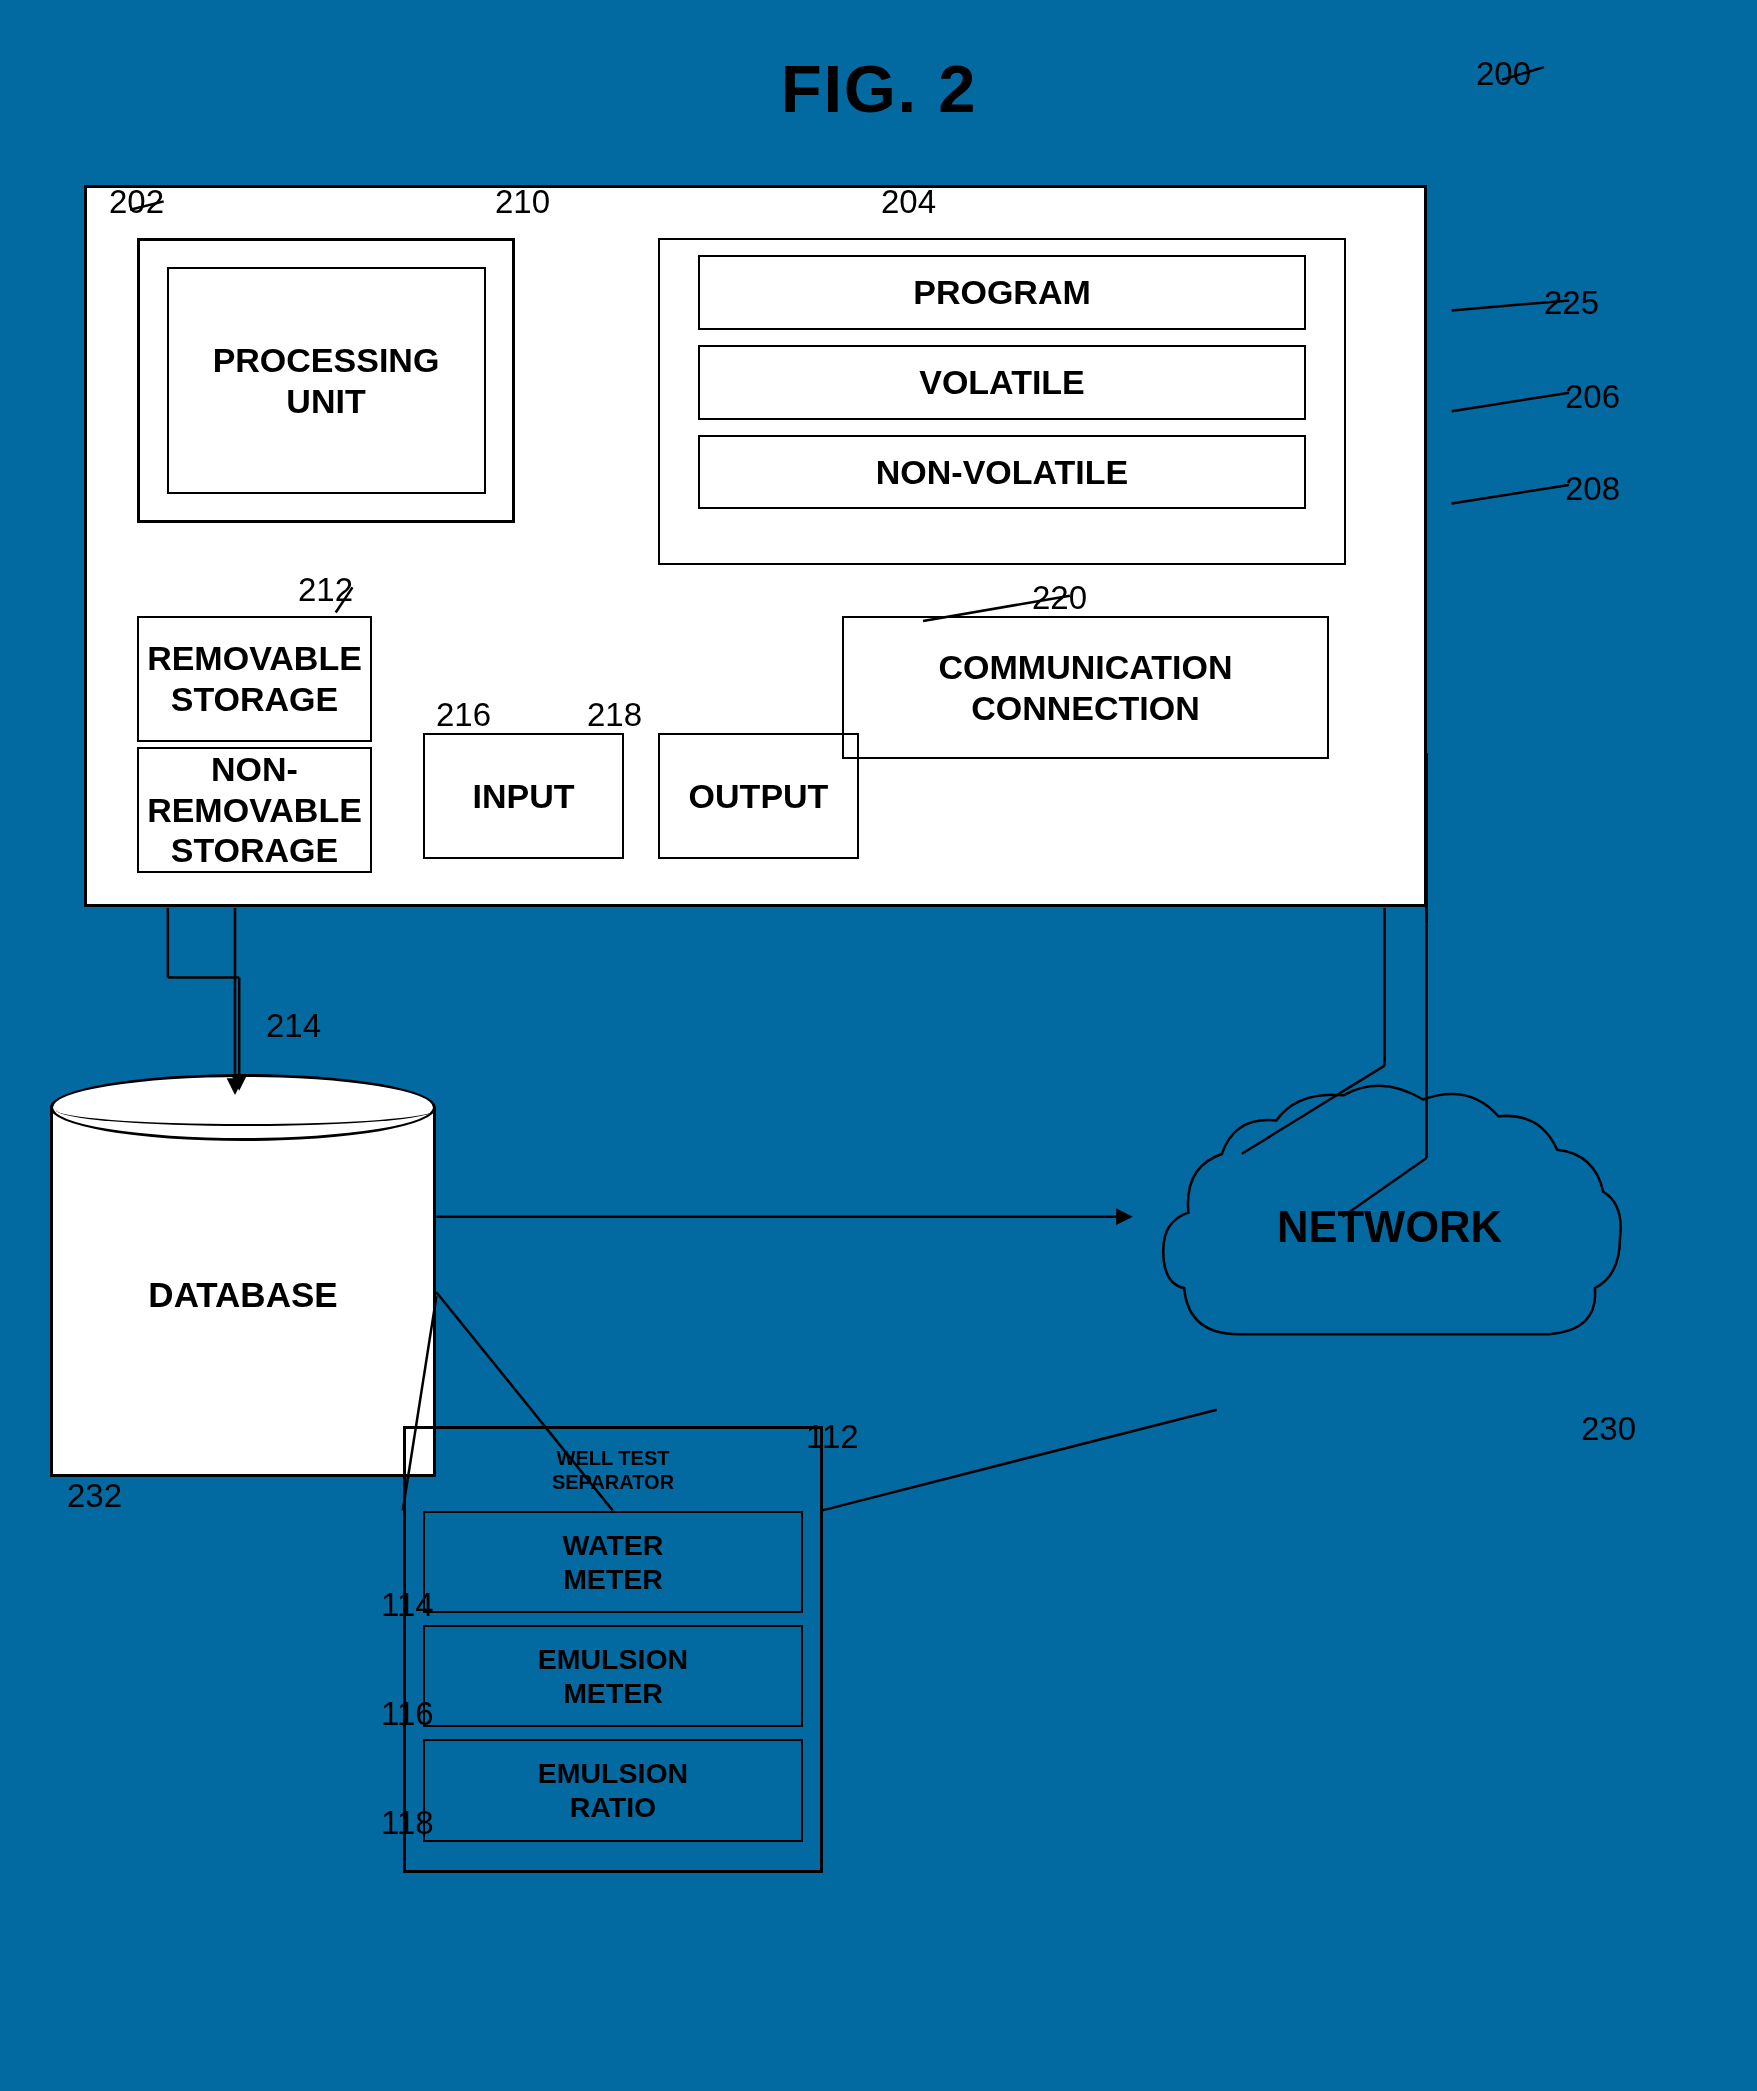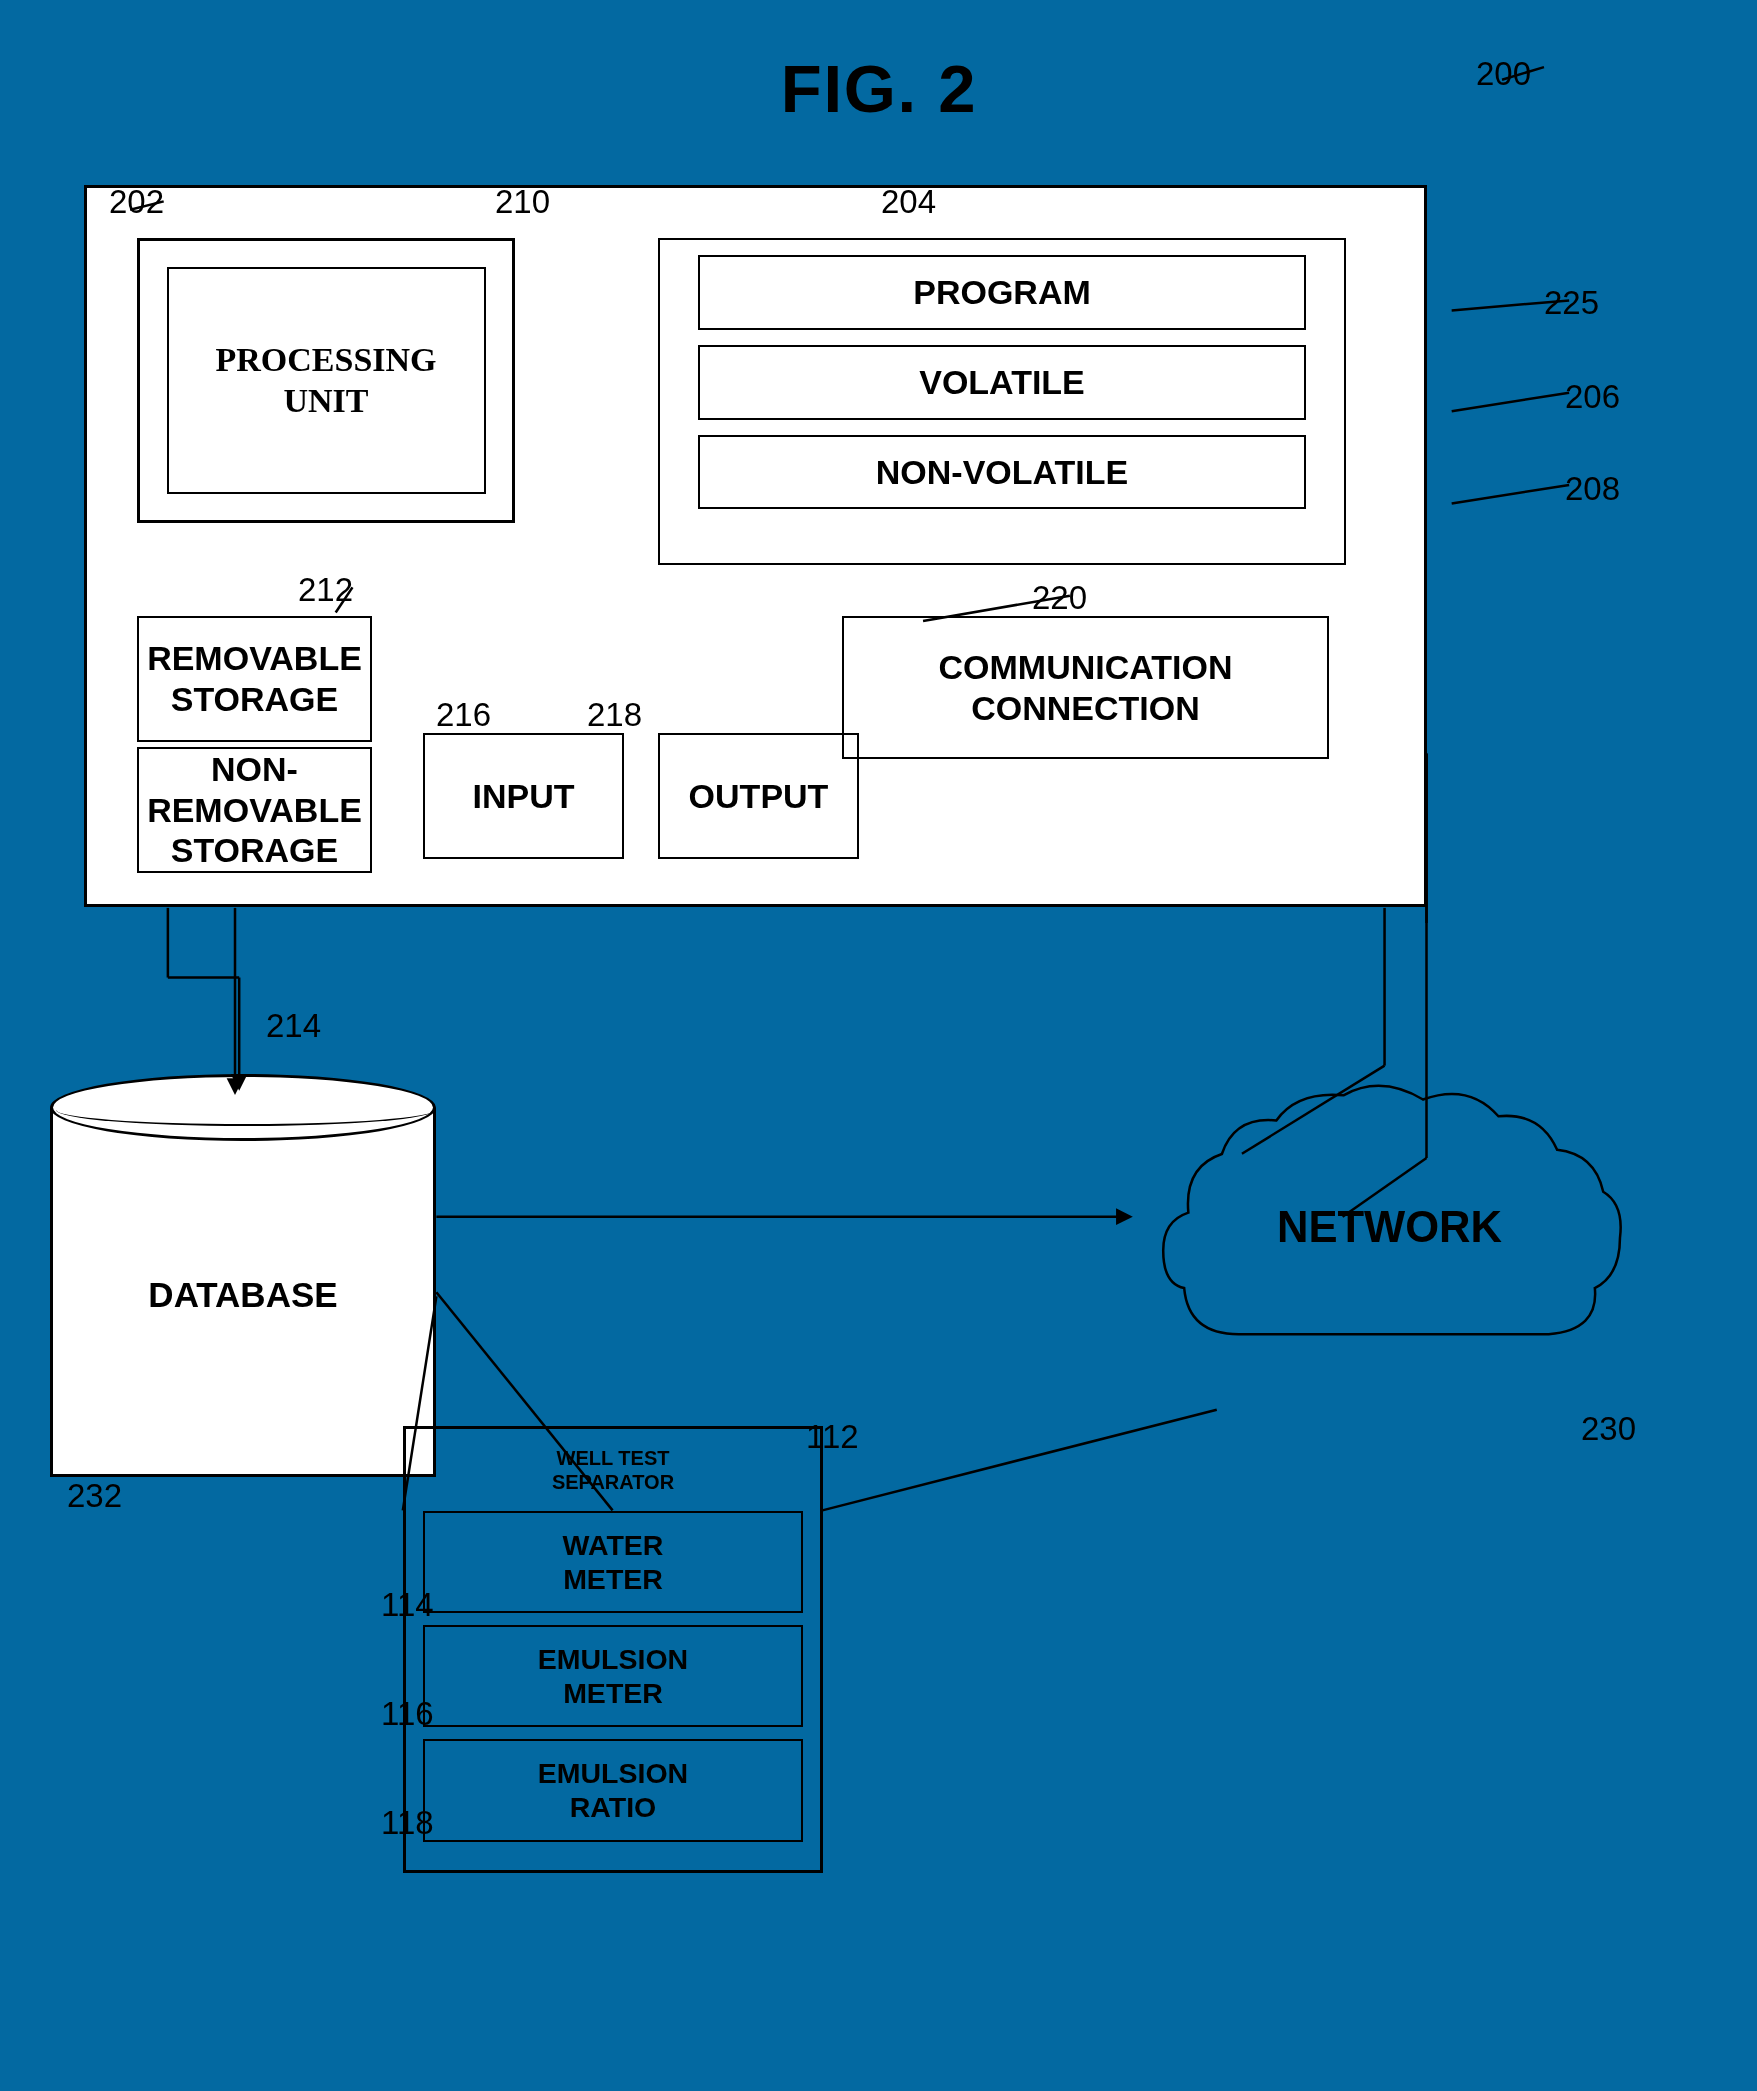--- a/index.html
+++ b/index.html
@@ -61,21 +61,20 @@
       justify-content: center;
     }
 
     .processing-unit-inner {
       border: 2.5px solid #000;
       width: 319px;
       height: 227px;
       display: flex;
       align-items: center;
       justify-content: center;
-      font-family: Liberation Serif, serif;
     }
 
     .box-label {
       font-size: 34px;
       font-weight: bold;
       text-align: center;
       line-height: 1.2;
     }
 
     

